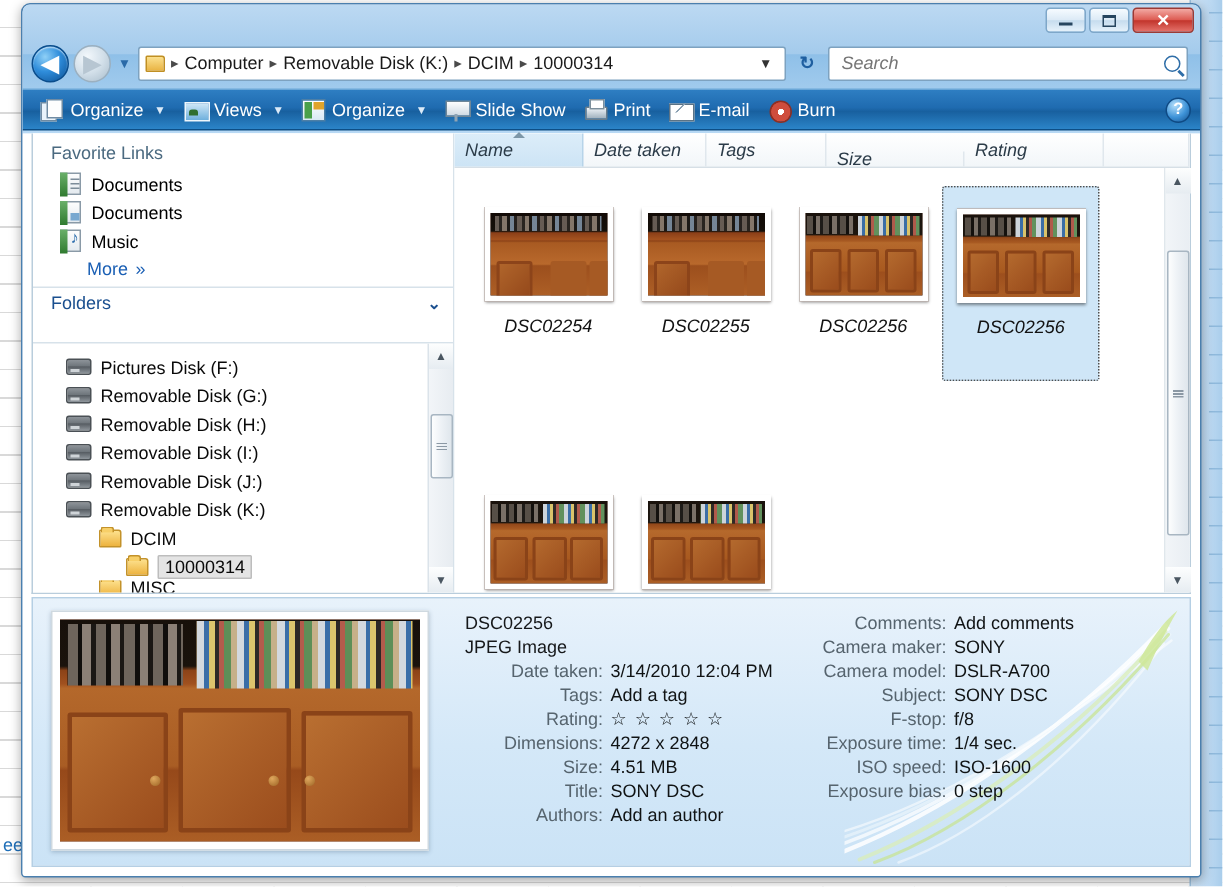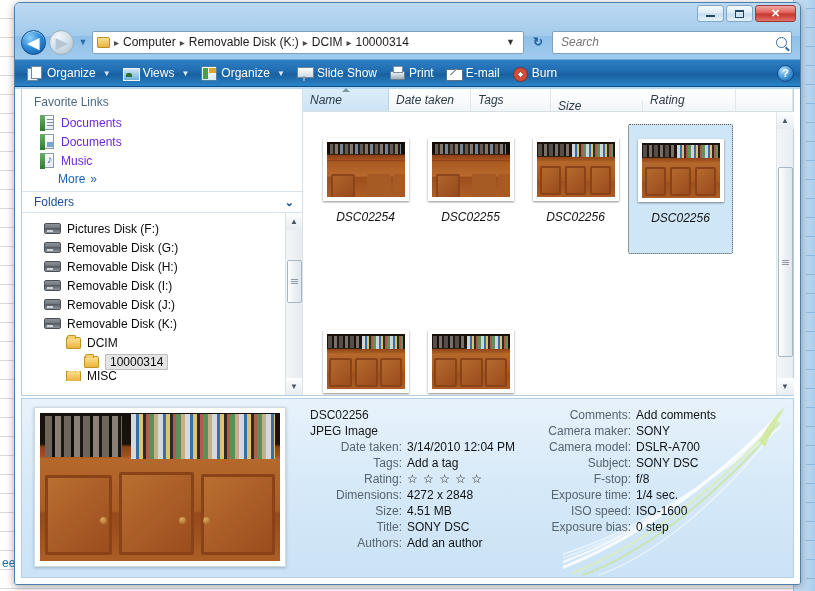--- a/index.html
+++ b/index.html
@@ -223,39 +223,39 @@
   #favorite-links {
     padding: 4px 0 0 0;
     border-bottom:1px solid #d7e2ea;
   }
   .pane-header {
     font-size:12px; color:#4b6a80; padding: 2px 10px 4px 12px;
   }
   .fav-item {
     display:flex;align-items:center;gap:7px;
     padding: 2px 0 2px 18px;
-    font-size:12px; color:#6d28d9;
+    font-size:12px; color:#000000;
   }
   .fav-icon { width:14px;height:15px;flex:none;position:relative; }
   .ico-doc{background:linear-gradient(to bottom,#fdfdfd,#e4eaef);border:1px solid #8a9aa7;}
   .ico-doc::before{content:"";position:absolute;left:-1px;top:-1px;width:5px;height:16px;background:linear-gradient(to bottom,#6ab06a,#2f7a2f);}
   .ico-doc::after{content:"";position:absolute;left:6px;top:3px;width:6px;height:1px;background:#7c8c99;box-shadow:0 3px 0 #7c8c99,0 6px 0 #7c8c99;}
   .ico-pic{background:linear-gradient(to bottom,#fdfdfd,#e4eaef);border:1px solid #8a9aa7;}
   .ico-pic::before{content:"";position:absolute;left:-1px;top:-1px;width:5px;height:16px;background:linear-gradient(to bottom,#6ab06a,#2f7a2f);}
   .ico-pic::after{content:"";position:absolute;left:6px;top:7px;width:6px;height:5px;background:#78a8d0;}
   .ico-music{background:linear-gradient(to bottom,#fdfdfd,#e4eaef);border:1px solid #8a9aa7;}
   .ico-music::before{content:"";position:absolute;left:-1px;top:-1px;width:5px;height:16px;background:linear-gradient(to bottom,#6ab06a,#2f7a2f);}
   .ico-music::after{content:"♪";position:absolute;left:6px;top:-1px;font-size:11px;color:#2f6fae;}
   #more-row {
     padding: 2px 0 5px 36px; font-size:12px; color:#1a5fb4;
     display:flex; align-items:center; gap:5px;
   }
   #folders-header {
     display:flex;align-items:flex-end;
-    padding: 3px 8px 3px 12px;
+    padding: 3px 8px 19px 12px;
     font-size:12px; color:#1a4f8f;
     border-bottom:1px solid #d7e2ea;
   }
   #folders-chevron { margin-left:auto; color:#1a4f8f; font-size:11px; font-weight:bold;}
   #folder-tree-wrap {
     flex:1; position:relative; overflow:hidden;
     display:flex;
   }
   #folder-tree {
     flex:1; padding: 6px 0 0 0; overflow:hidden;

